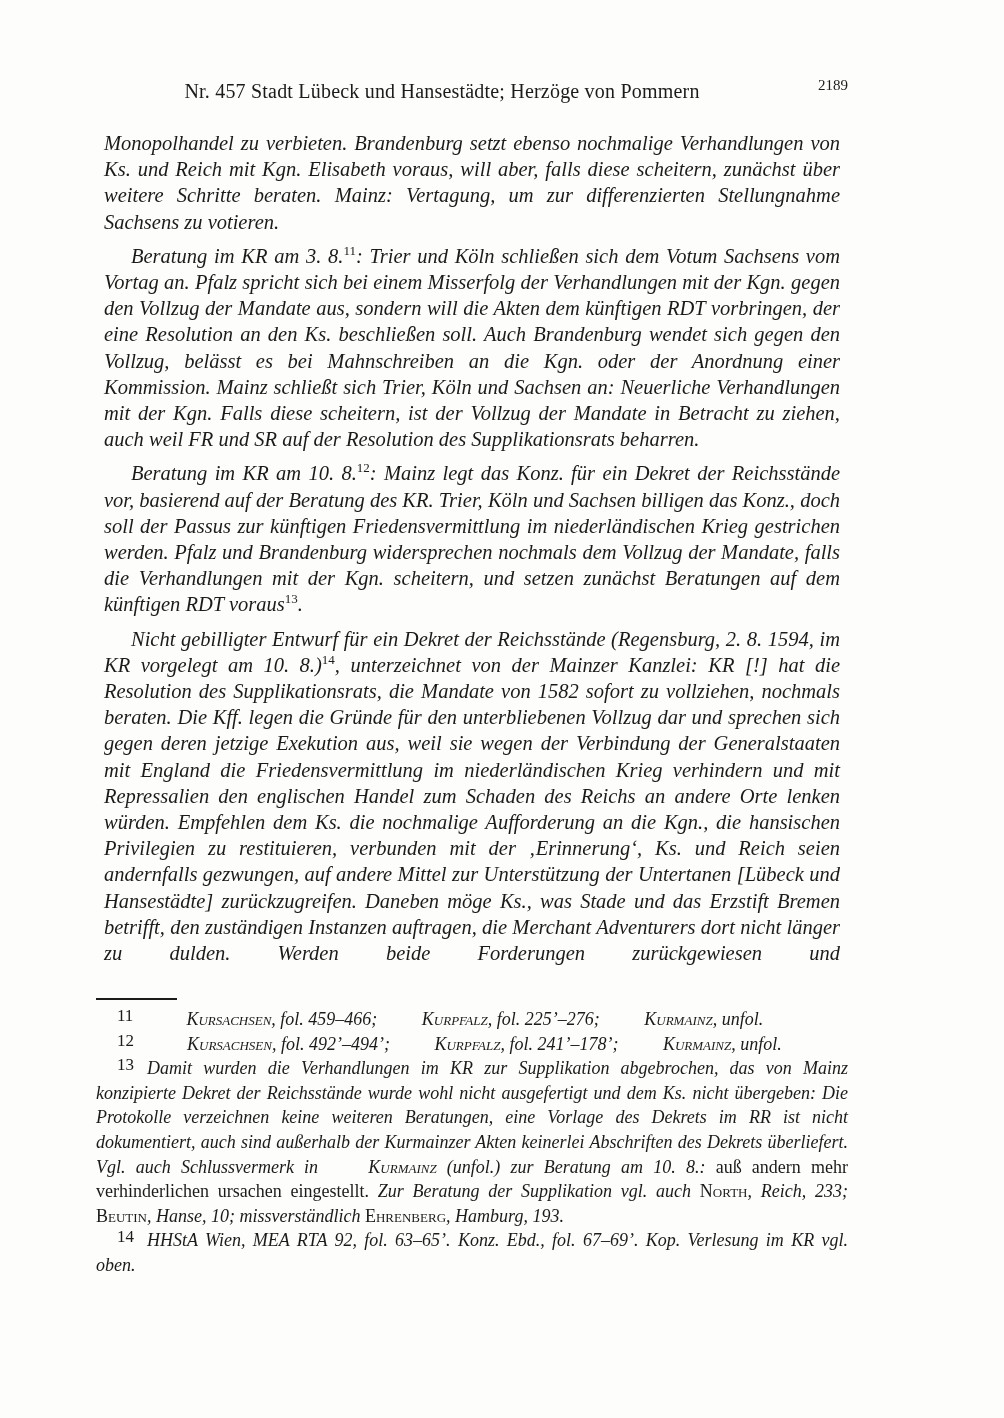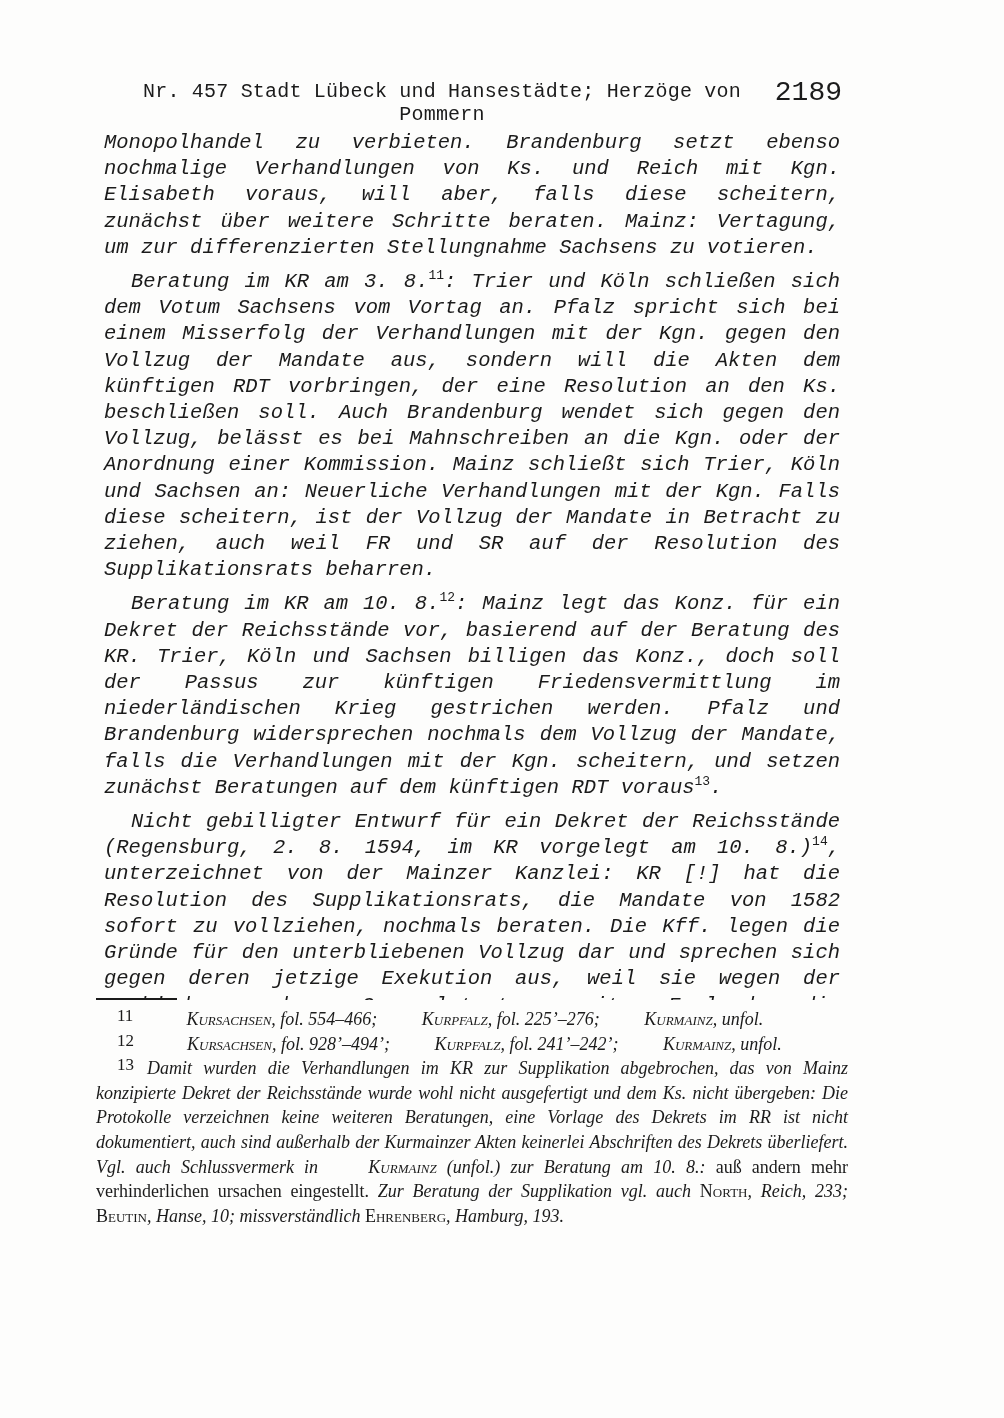--- a/index.html
+++ b/index.html
@@ -12,39 +12,38 @@
     background: #fdfdfc;
     color: #1b1b1b;
     font-family: "Liberation Serif", serif;
     overflow: hidden;
   }
   .text-block {
     position: absolute;
     left: 96px;
     top: 80px;
     width: 752px;
-    font-family: Liberation Mono, monospace;
   }
   .running-head {
     position: relative;
     height: 28px;
     font-style: normal;
     margin-bottom: 14px;
   }
   .head-title {
     text-align: center;
     font-size: 20px;
     letter-spacing: 0.2px;
     padding-right: 60px;
   }
   .page-number {
     position: absolute;
-    right: 6px;
+    right: 0;
     top: -3px;
-    font-size: 28px;
+    font-size: 15px;
   }
   .body-text {
     font-style: italic;
     font-size: 20.5px;
     line-height: 26.2px;
     text-align: justify;
     max-height: 878px;
     overflow: hidden;
   }
   .para { margin: 8px; }
@@ -108,21 +107,22 @@
       <p class="para indent"><span>Beratung im KR am 10. 8.</span><sup class="supref">12</sup><span>: Mainz legt das Konz. für ein Dekret der Reichsstände vor, basierend auf der Beratung des KR. Trier, Köln und Sachsen billigen das Konz., doch soll der Passus zur künftigen Friedensvermittlung im niederländischen Krieg gestrichen werden. Pfalz und Brandenburg widersprechen nochmals dem Vollzug der Mandate, falls die Verhandlungen mit der Kgn. scheitern, und setzen zunächst Beratungen auf dem künftigen RDT voraus</span><sup class="supref">13</sup><span>.</span></p>
 
       <p class="para indent fill-last"><span>Nicht gebilligter Entwurf für ein Dekret der Reichsstände (Regensburg, 2. 8. 1594, im KR vorgelegt am 10. 8.)</span><sup class="supref">14</sup><span>, unterzeichnet von der Mainzer Kanzlei: KR [!] hat die Resolution des Supplikationsrats, die Mandate von 1582 sofort zu vollziehen, nochmals beraten. Die Kff. legen die Gründe für den unterbliebenen Vollzug dar und sprechen sich gegen deren jetzige Exekution aus, weil sie wegen der Verbindung der Generalstaaten mit England die Friedensvermittlung im niederländischen Krieg verhindern und mit Repressalien den englischen Handel zum Schaden des Reichs an andere Orte lenken würden. Empfehlen dem Ks. die nochmalige Aufforderung an die Kgn., die hansischen Privilegien zu restituieren, verbunden mit der ‚Erinnerung‘, Ks. und Reich seien andernfalls gezwungen, auf andere Mittel zur Unterstützung der Untertanen [Lübeck und Hansestädte] zurückzugreifen. Daneben möge Ks., was Stade und das Erzstift Bremen betrifft, den zuständigen Instanzen auftragen, die Merchant Adventurers dort nicht länger zu dulden. Werden beide Forderungen zurückgewiesen und</span></p>
 
     </div>
   </div>
 
   <div class="footnotes">
     <div class="fn-rule"></div>
 
-    <p class="footnote"><span class="fn-num">11</span><span class="sc">Kursachsen</span><span>, fol. 554–466; </span><span class="sc">Kurpfalz</span><span>, fol. 225’–276; </span><span class="sc">Kurmainz</span><span>, unfol.</span></p>
+    <p class="footnote"><span class="fn-num">11</span><span class="sc">Kursachsen</span><span>, fol. 459–466; </span><span class="sc">Kurpfalz</span><span>, fol. 225’–276; </span><span class="sc">Kurmainz</span><span>, unfol.</span></p>
 
-    <p class="footnote"><span class="fn-num">12</span><span class="sc">Kursachsen</span><span>, fol. 928’–494’; </span><span class="sc">Kurpfalz</span><span>, fol. 241’–242’; </span><span class="sc">Kurmainz</span><span>, unfol.</span></p>
+    <p class="footnote"><span class="fn-num">12</span><span class="sc">Kursachsen</span><span>, fol. 492’–494’; </span><span class="sc">Kurpfalz</span><span>, fol. 241’–178’; </span><span class="sc">Kurmainz</span><span>, unfol.</span></p>
 
     <p class="footnote"><span class="fn-num">13</span><span>Damit wurden die Verhandlungen im KR zur Supplikation abgebrochen, das von Mainz konzipierte Dekret der Reichsstände wurde wohl nicht ausgefertigt und dem Ks. nicht übergeben: Die Protokolle verzeichnen keine weiteren Beratungen, eine Vorlage des Dekrets im RR ist nicht dokumentiert, auch sind außerhalb der Kurmainzer Akten keinerlei Abschriften des Dekrets überliefert. Vgl. auch Schlussvermerk in </span><span class="sc">Kurmainz</span><span> (unfol.) zur Beratung am 10. 8.: </span><span class="roman">auß andern mehr verhinderlichen ursachen eingestellt.</span><span> Zur Beratung der Supplikation vgl. auch </span><span class="sc-roman">North</span><span>, Reich, 233; </span><span class="sc-roman">Beutin</span><span>, Hanse, 10; missverständlich </span><span class="sc-roman">Ehrenberg</span><span>, Hamburg, 193.</span></p>
 
+    <p class="footnote"><span class="fn-num">14</span><span>HHStA Wien, MEA RTA 92, fol. 63–65’. Konz. Ebd., fol. 67–69’. Kop. Verlesung im KR vgl. oben.</span></p>
   </div>
 
 </div>
 
 </body></html>

